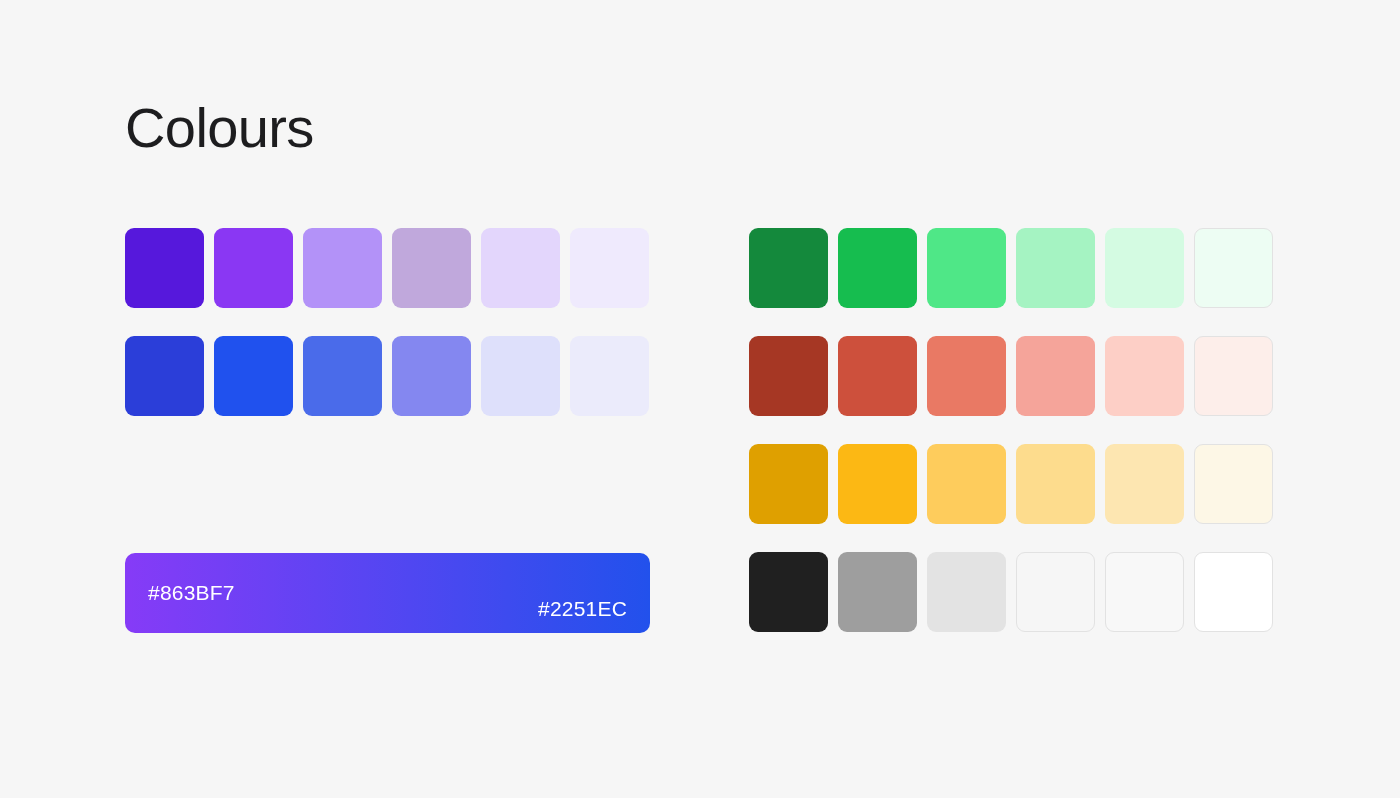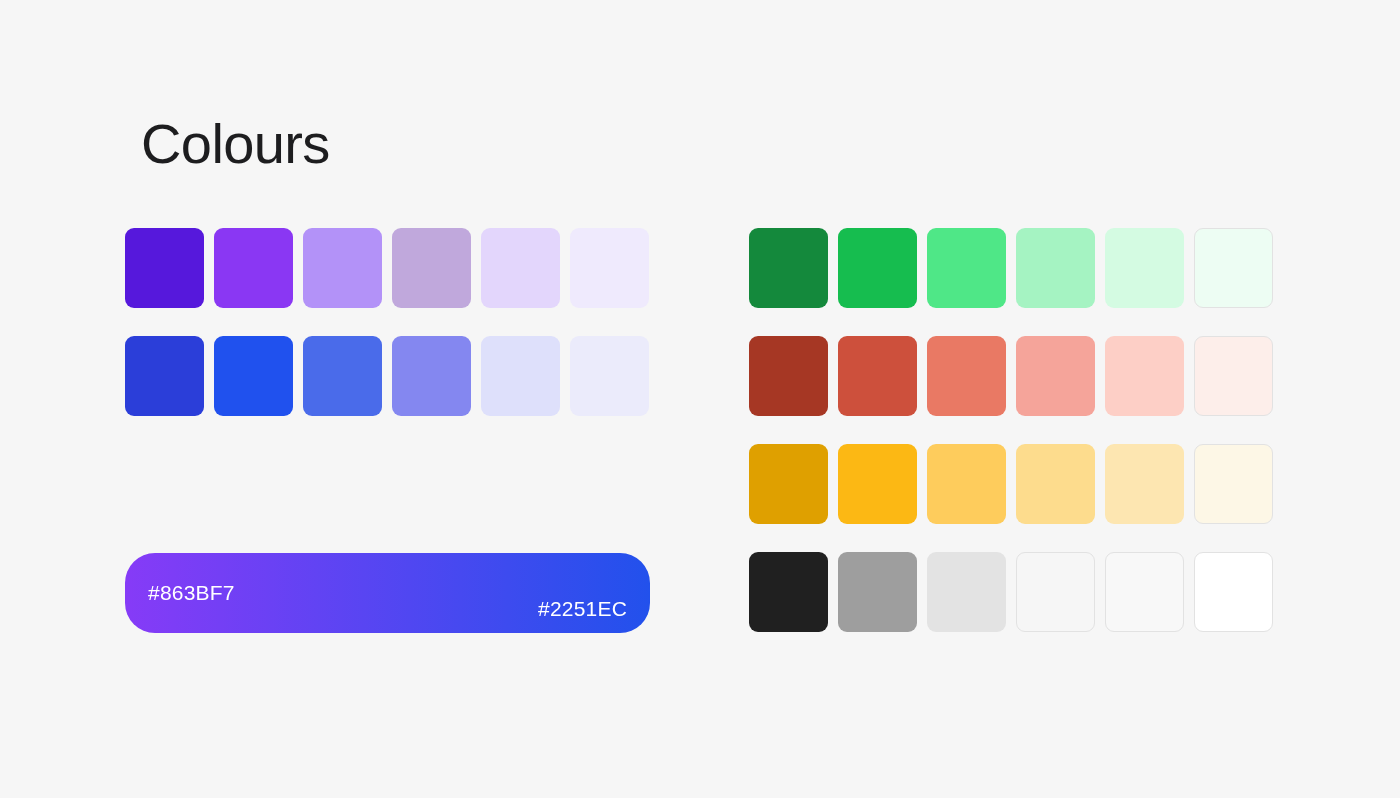--- a/index.html
+++ b/index.html
@@ -22,21 +22,21 @@
   }
   .page-title {
     position: absolute;
     left: 125px;
     top: 94px;
     font-size: 56px;
     line-height: 68px;
     font-weight: 400;
     letter-spacing: -0.6px;
     color: #1d1d1f;
-    margin: 16px;
+    margin: 0;
     white-space: nowrap;
   }
 
   
   .col {
     position: absolute;
   }
   .col-left  { left: 125px; top: 228px; }
   .col-right { left: 749px; top: 228px; }
 
@@ -135,18 +135,18 @@
       <div class="swatch-row">
         <div class="swatch" title="#202020" style="background: rgb(32, 32, 32);"></div>
         <div class="swatch" title="#9e9e9e" style="background: rgb(158, 158, 158);"></div>
         <div class="swatch" title="#e3e3e3" style="background: rgb(227, 227, 227);"></div>
         <div class="swatch bordered" title="#f6f6f6" style="background: rgb(246, 246, 246);"></div>
         <div class="swatch bordered" title="#f8f8f8" style="background: rgb(248, 248, 248);"></div>
         <div class="swatch bordered" title="#ffffff" style="background: rgb(255, 255, 255);"></div>
       </div>
     </div>
 
-  <div class="gradient-bar" style="background: linear-gradient(90deg, rgb(134, 59, 247) 0%, rgb(34, 81, 236) 100%); border-radius: 30px;">
+  <div class="gradient-bar" style="background: linear-gradient(90deg, rgb(134, 59, 247) 0%, rgb(34, 81, 236) 100%);">
     <span class="gradient-label" style="color: rgb(255, 255, 255);">#863BF7</span>
     <span class="gradient-label" style="color: rgb(255, 255, 255); margin-top: 32px;">#2251EC</span>
   </div>
 
 </div>
 
 </body></html>

